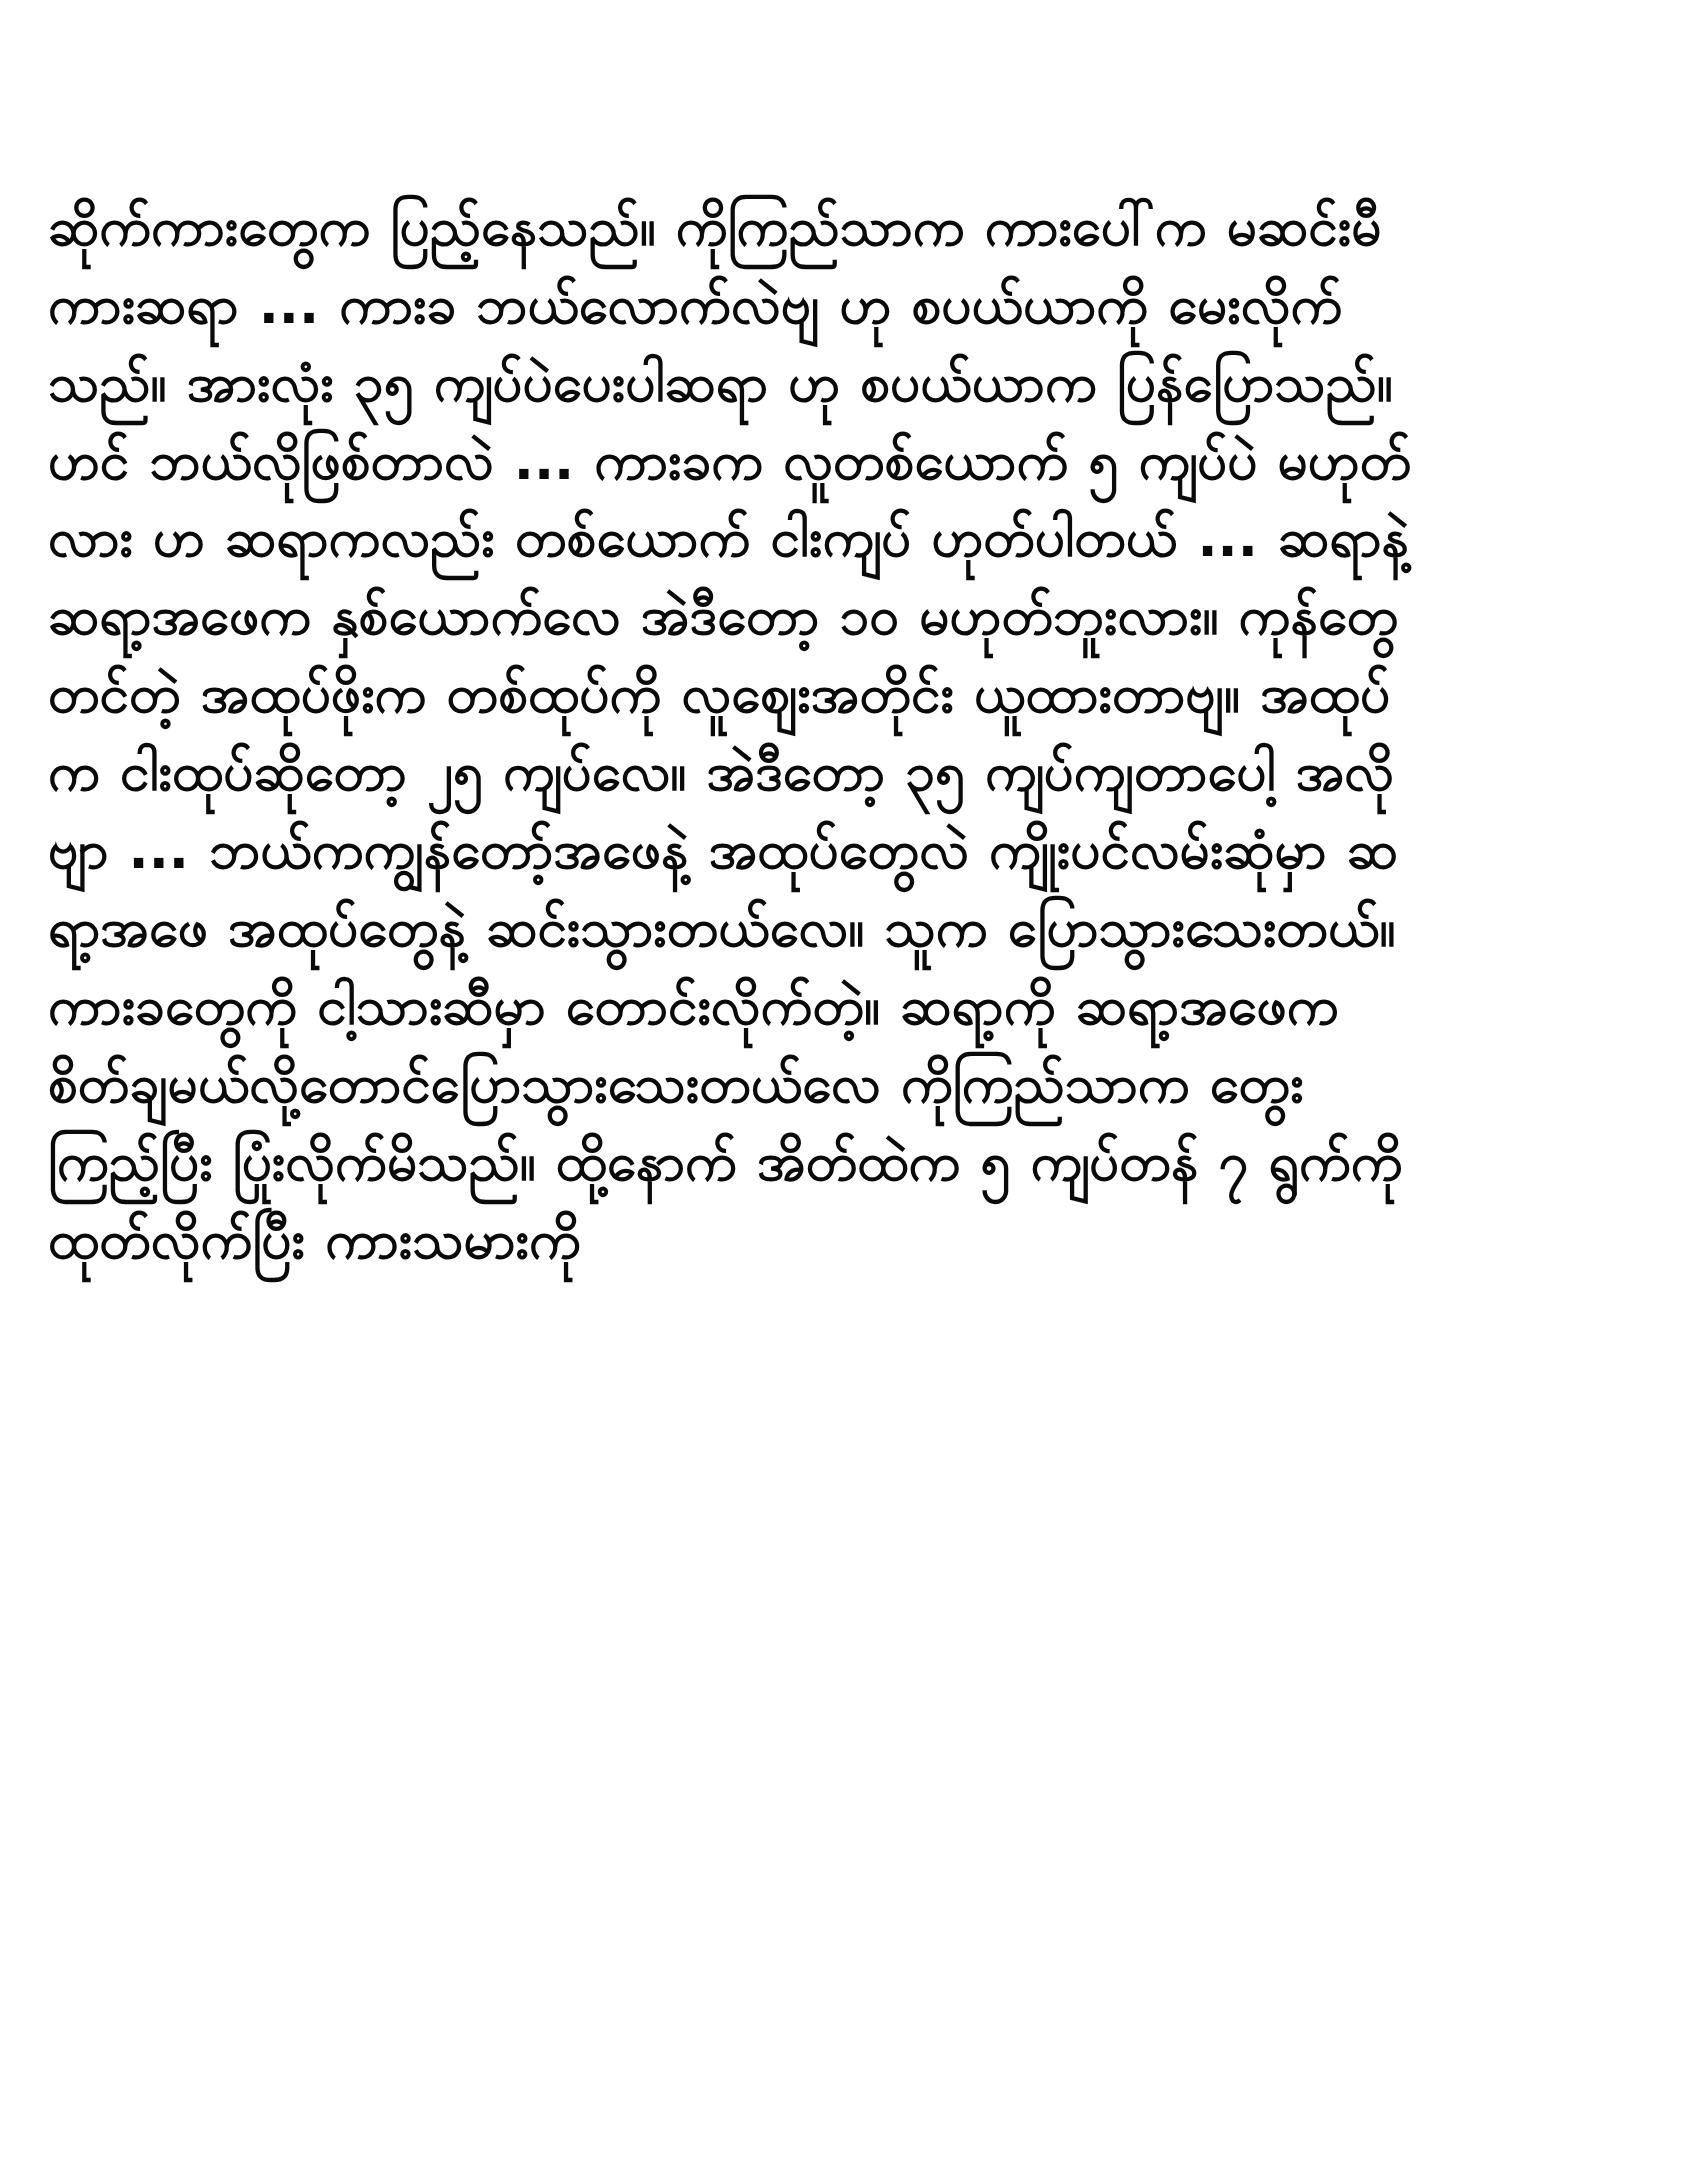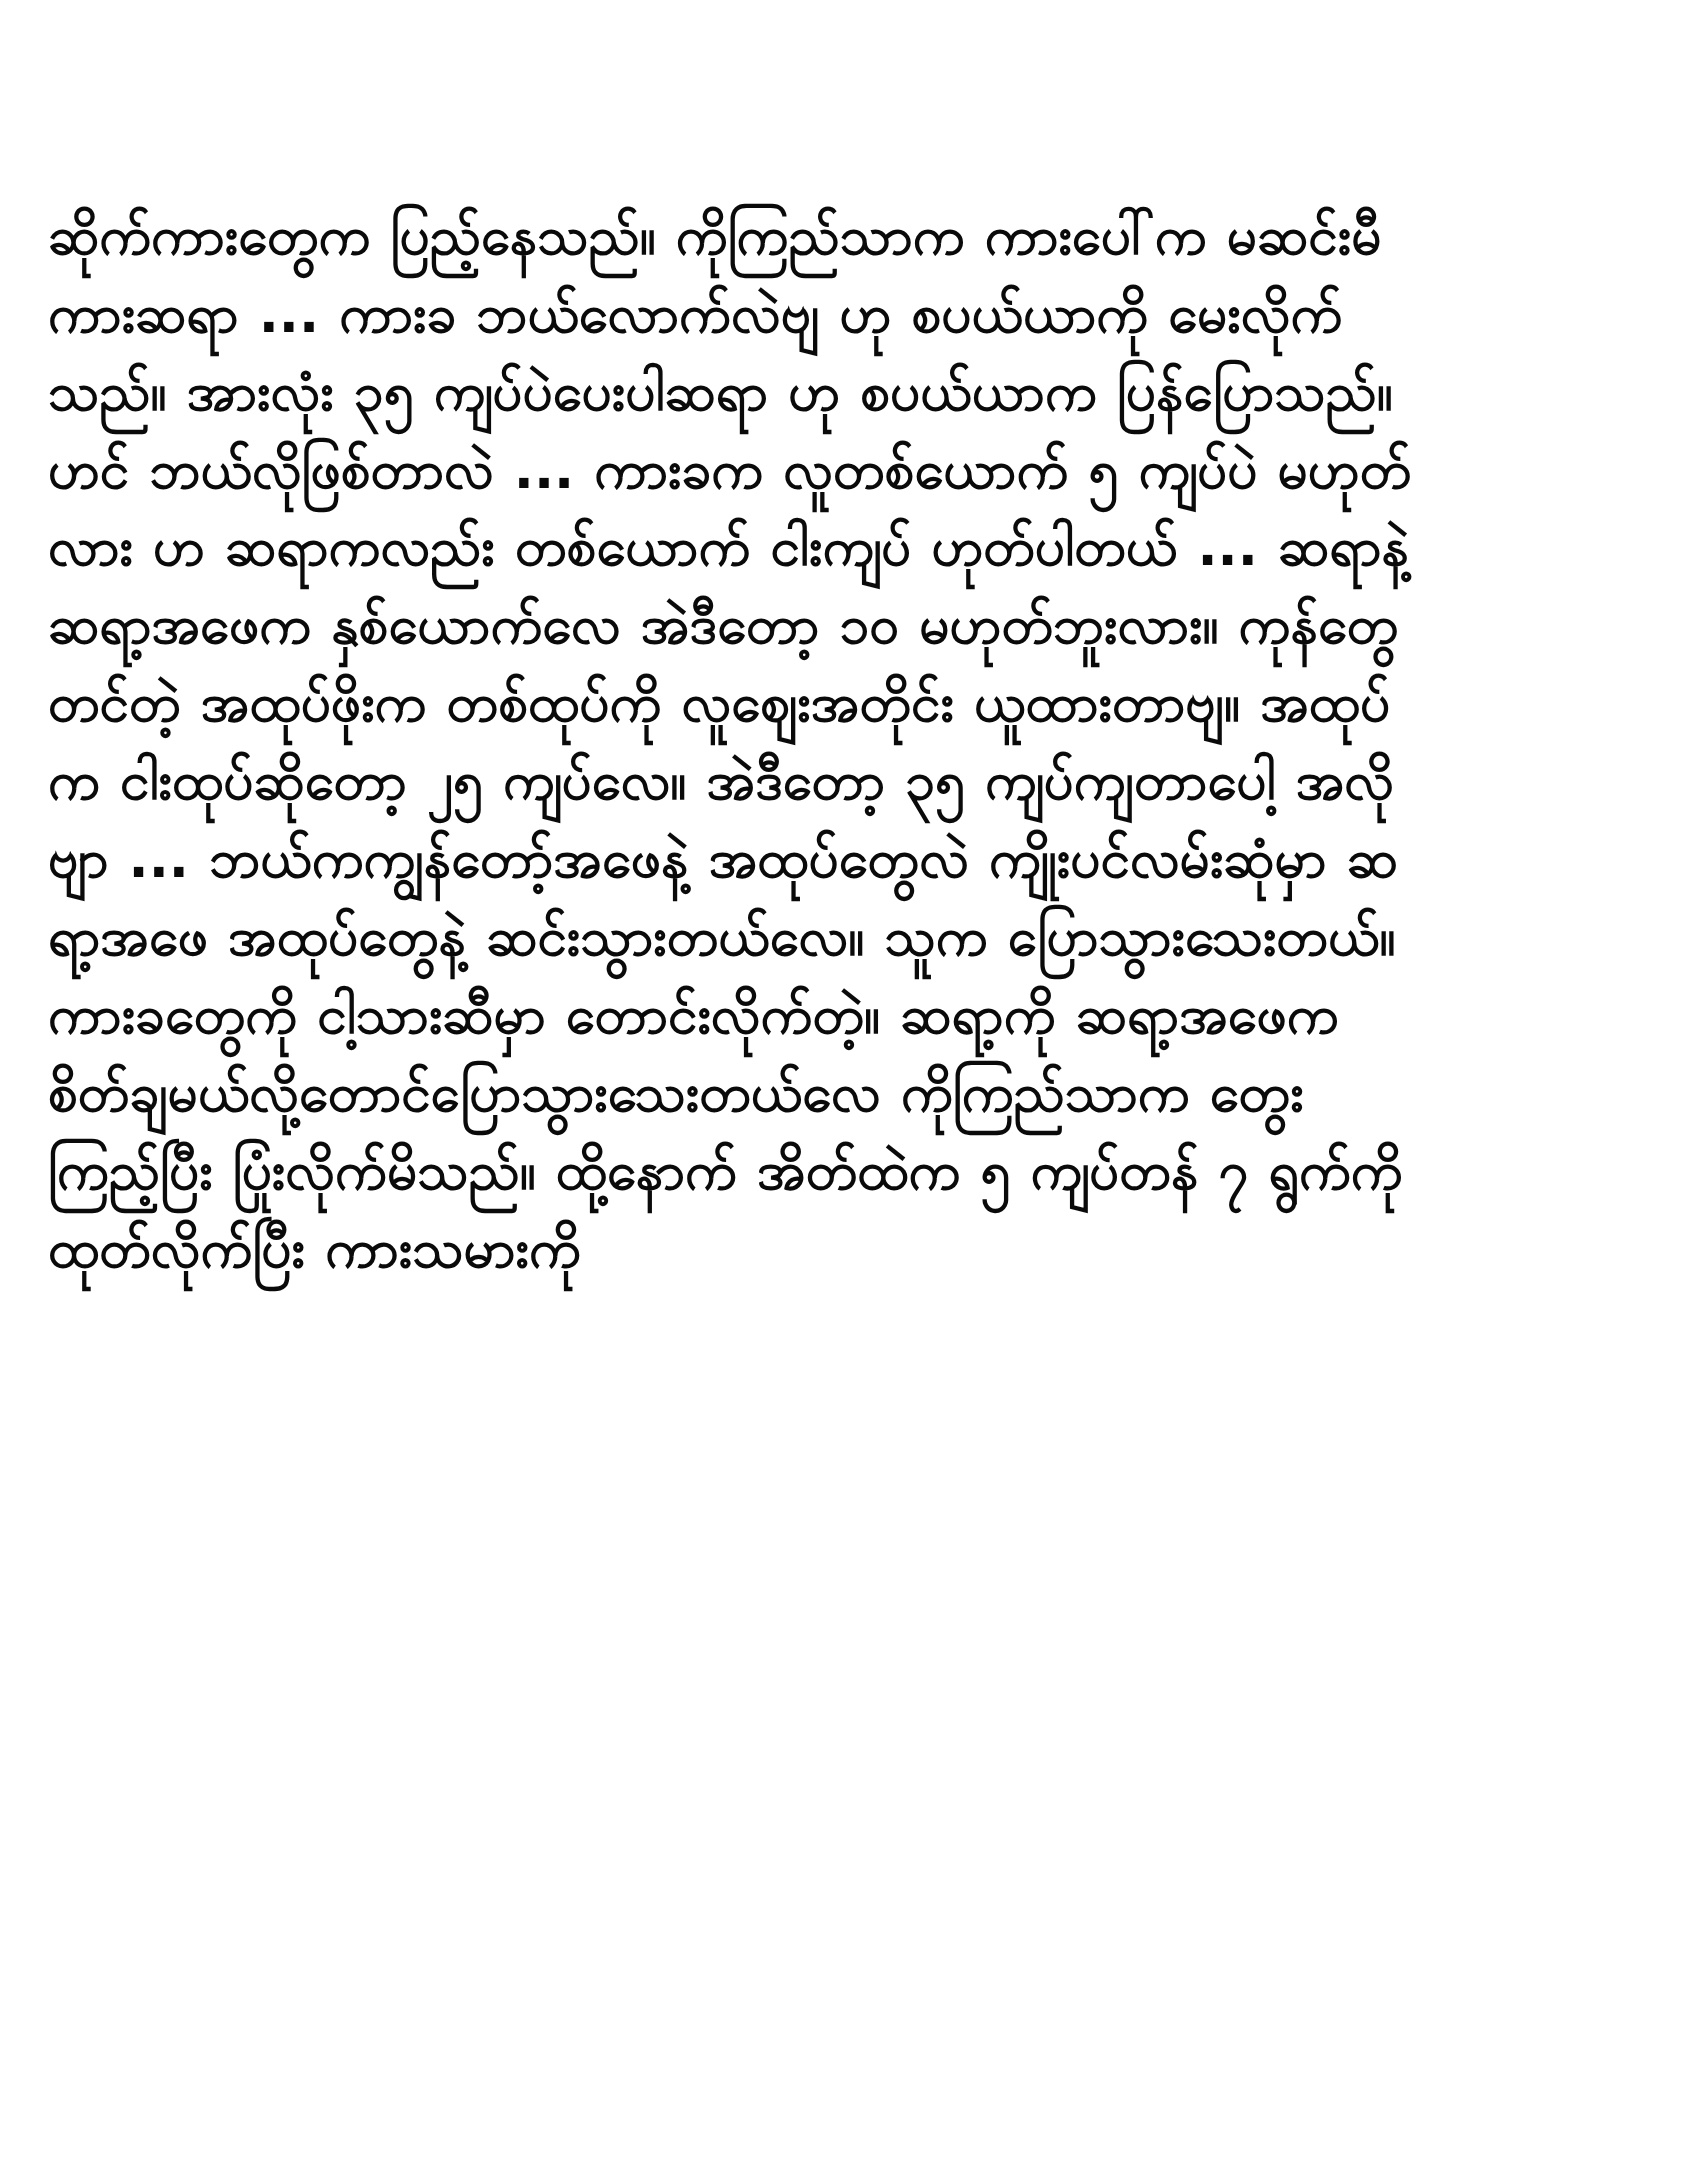--- a/index.html
+++ b/index.html
@@ -10,21 +10,21 @@
   body {
     width: 1685px;
     min-height: 2181px;
     font-family: "DejaVu Sans", "Liberation Sans", sans-serif;
     color: #000000;
   }
   .page {
     box-sizing: border-box;
     width: 1464px;
     min-height: 2181px;
-    padding: 41px 51px 51px 48px;
+    padding: 32px 51px 51px 48px;
     background: #ffffff;
   }
   .body-text {
     font-size: 53px;
     line-height: 1.47;
     font-weight: 700;
     color: #0a0a0a;
     text-align: left;
     letter-spacing: 0px;
     word-spacing: 1.7px;

